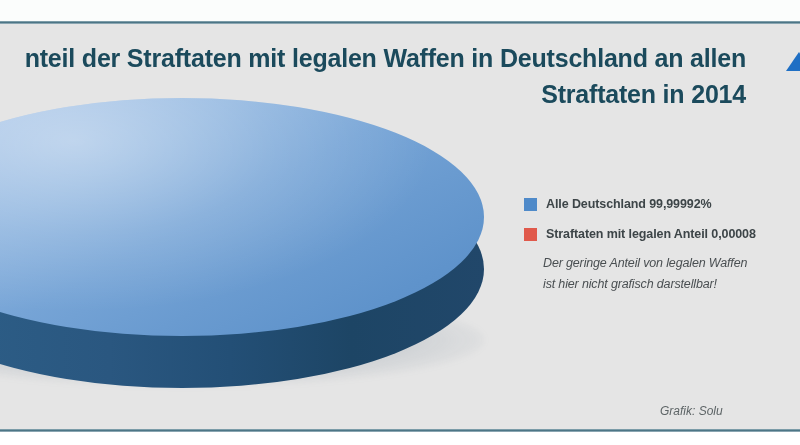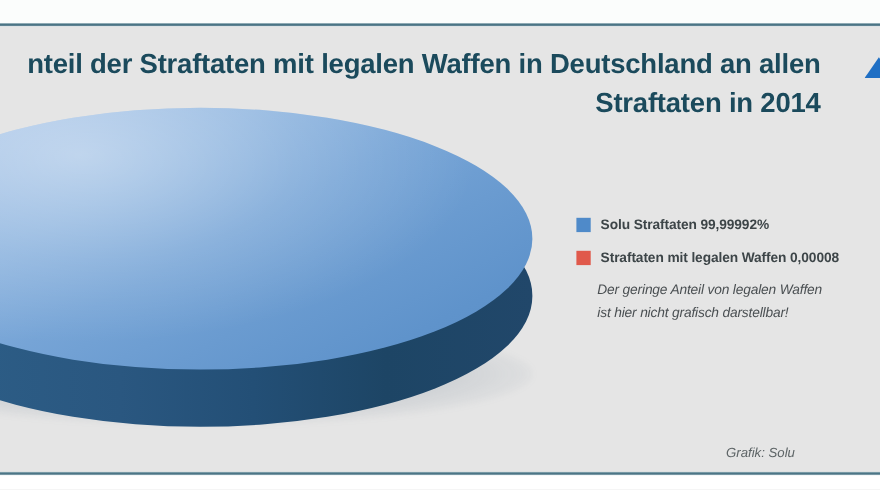--- a/index.html
+++ b/index.html
@@ -253,25 +253,25 @@
     <div class="pie-shadow"></div>
     <div class="pie-side"></div>
     <div class="pie-top">
       <div class="pie-top-gloss"></div>
     </div>
   </div>
 
   <div class="legend">
     <div class="legend-row">
       <span class="legend-swatch blue"></span>
-      <span class="legend-label">Solu Straftaten 99,99992%</span>
+      <span class="legend-label">Alle Deutschland 99,99992%</span>
     </div>
     <div class="legend-row">
       <span class="legend-swatch red"></span>
-      <span class="legend-label">Straftaten mit legalen Waffen 0,00008</span>
+      <span class="legend-label">Straftaten mit legalen Anteil 0,00008</span>
     </div>
   </div>
 
   <div class="note">Der geringe  Anteil von legalen Waffen
 ist hier nicht grafisch darstellbar!</div>
 
   <div class="credit">Grafik: Solu</div>
 
 </div>
 

